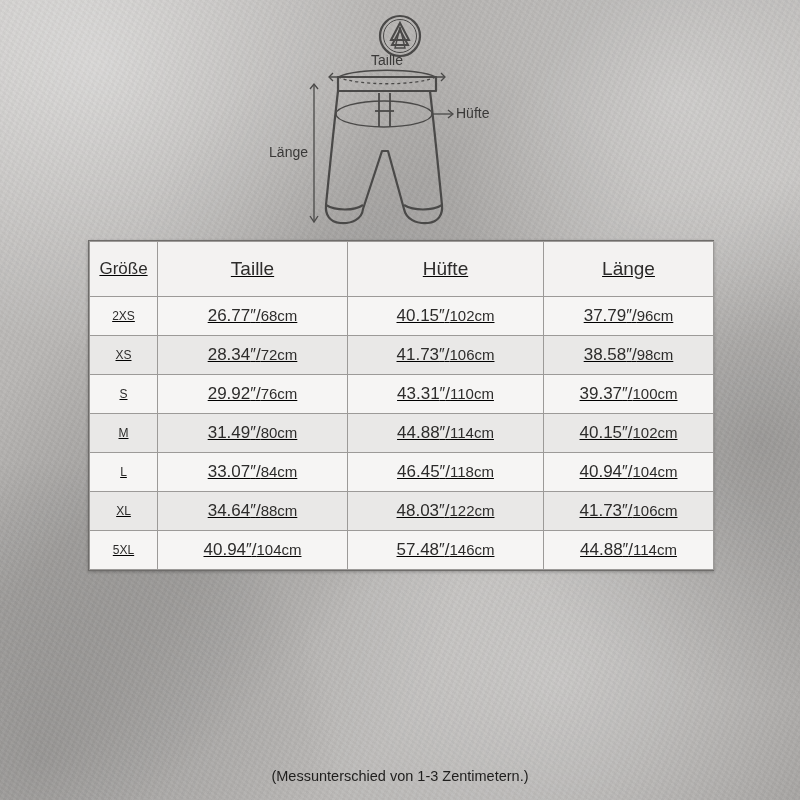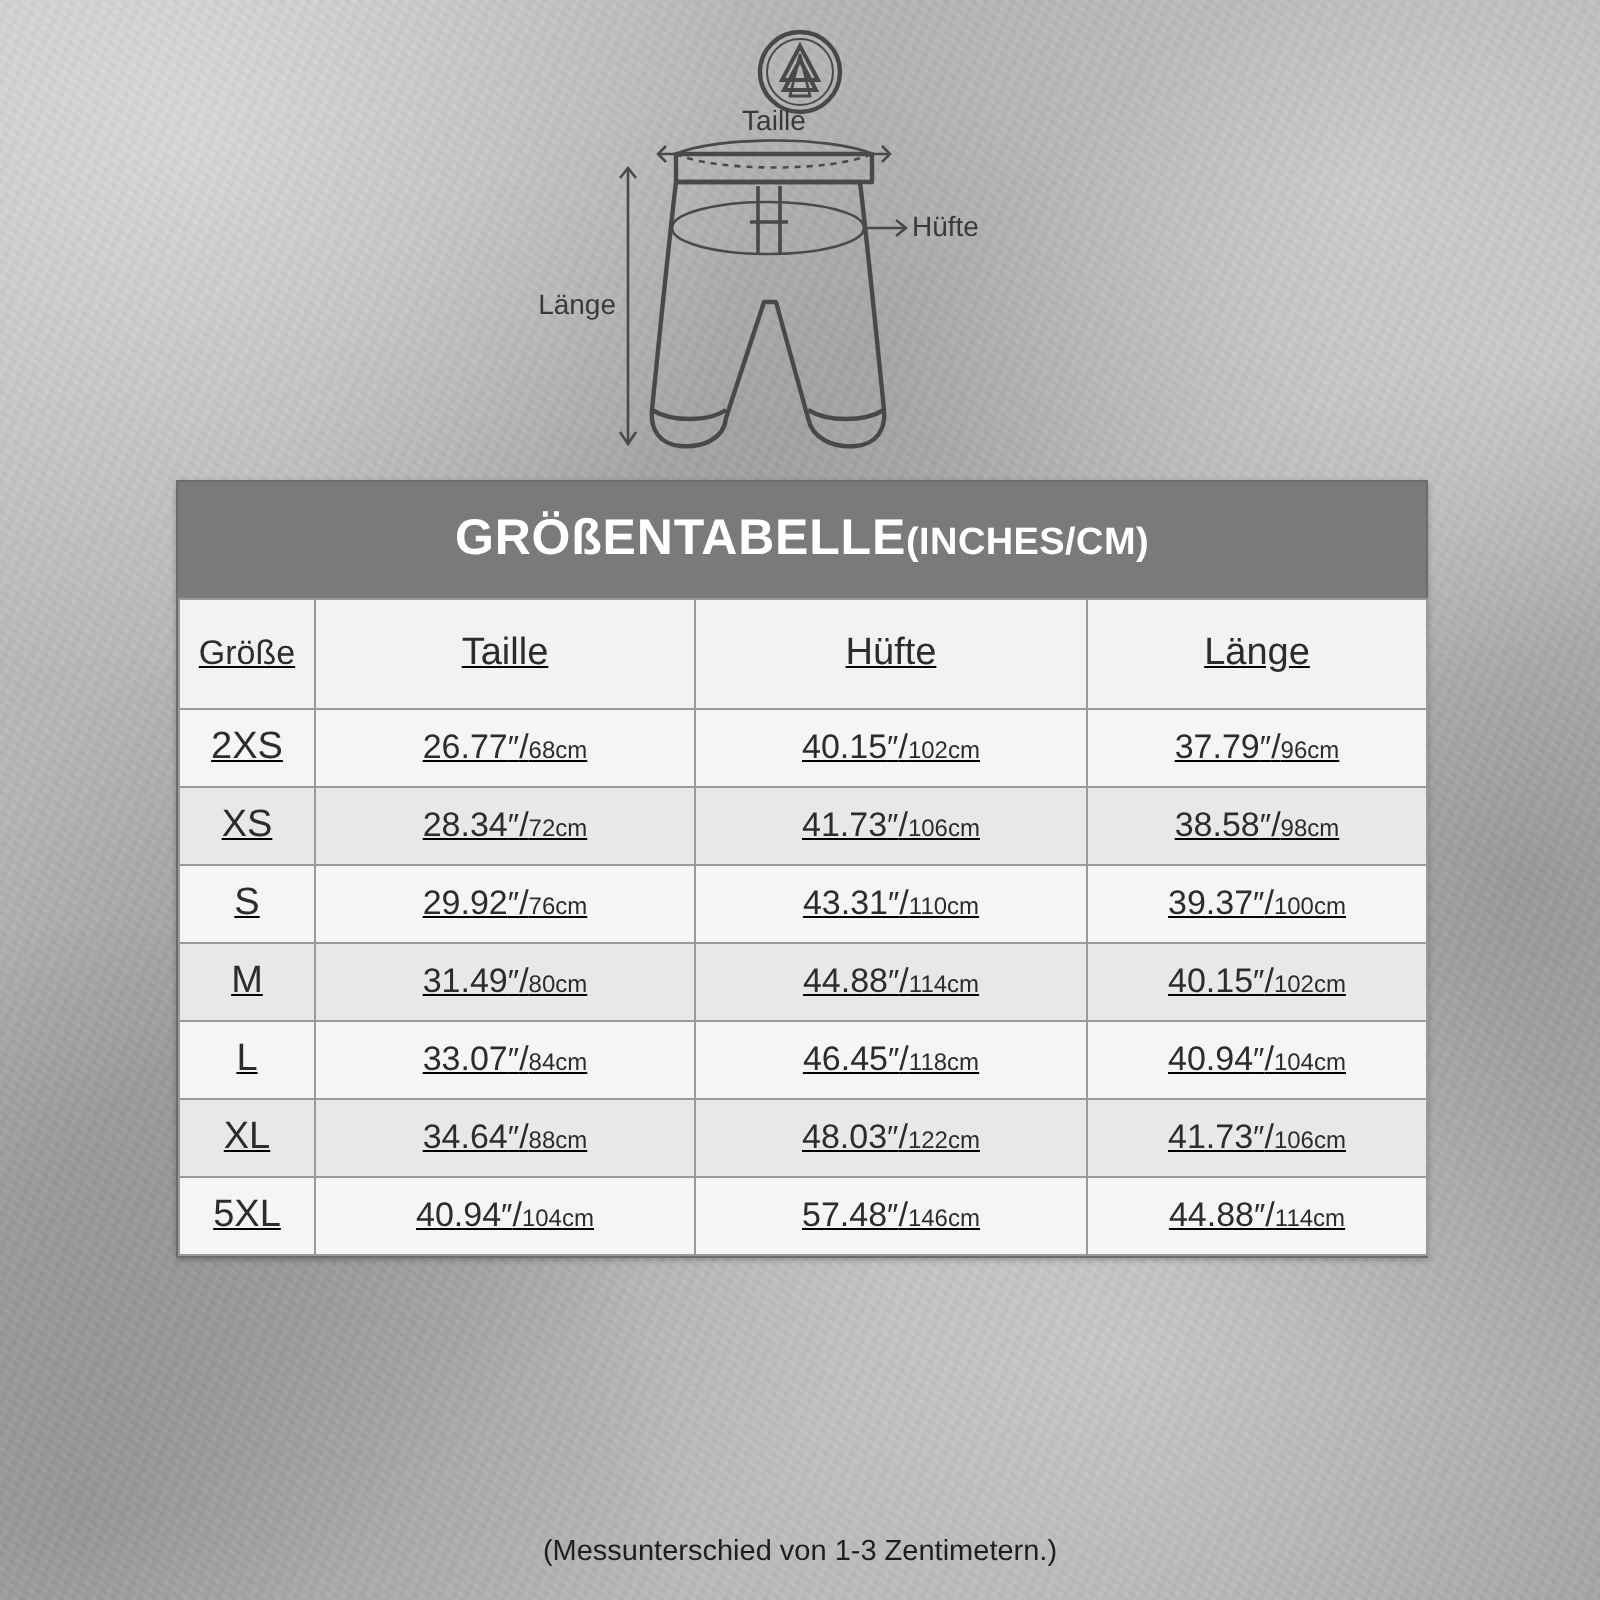--- a/index.html
+++ b/index.html
@@ -111,24 +111,24 @@
   }
   thead th {
     height: 54px;
     font-size: 19px;
     font-weight: normal;
     background: #f3f2f1;
   }
   thead th.size-h { font-size: 17px; }
   tbody tr:nth-child(even) td { background: #e9e8e7; }
   tbody tr:nth-child(odd)  td { background: #f6f5f4; }
-  td.size-col { font-size: 19px; }
+  td.size-col { font-size: 12px; }
   td.val { font-size: 17px; }
   .in-mark { font-size: 16px; }
-  .cm { font-size: 12px; }
+  .cm { font-size: 15px; }
   .footnote {
     position: absolute;
     left: 0;
     top: 768px;
     width: 100%;
     text-align: center;
     font-size: 14.5px;
     color: #1f1e1d;
     font-weight: normal;
   }
@@ -197,23 +197,20 @@
     <g stroke="#4a4948" stroke-width="1.3" fill="none">
       <path d="M124 30 L124 166"></path>
       <path d="M120 34 L124 29 L128 34"></path>
       <path d="M120 161 L124 167 L128 161"></path>
     </g>
     <text class="label-txt" x="118" y="102" text-anchor="end">Länge</text>
   </svg>
 </div>
 
 <div class="card">
-  <div class="card-title">
-    <span>GRÖßENTABELLE</span><span class="unit">(INCHES/CM)</span>
-  </div>
   <table>
     <colgroup>
       <col class="c-size">
         <col class="c-wai">
         <col class="c-hip">
         <col class="c-len">
     </colgroup>
     <thead>
       <tr>
         <th class="size-h">Größe</th>

